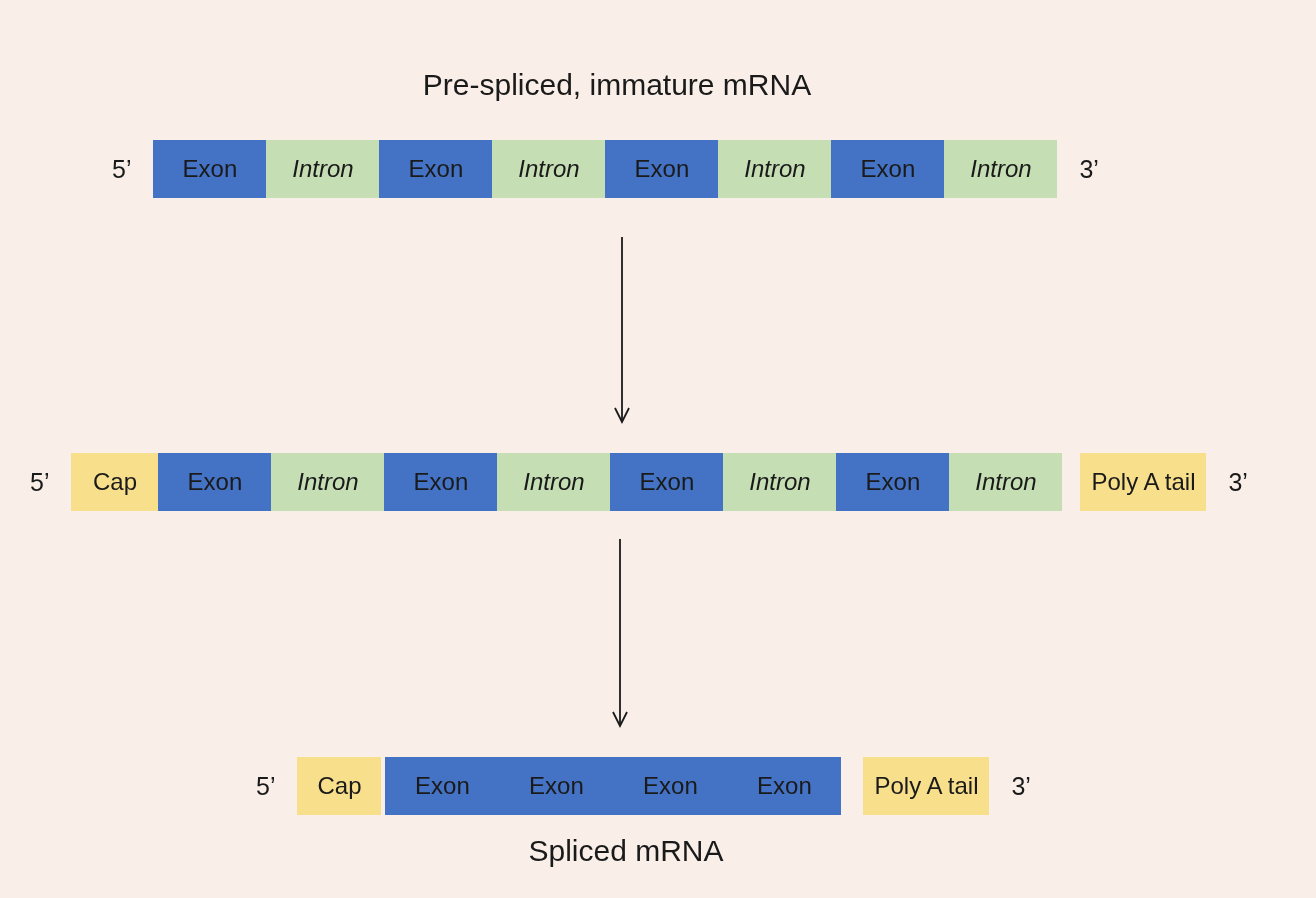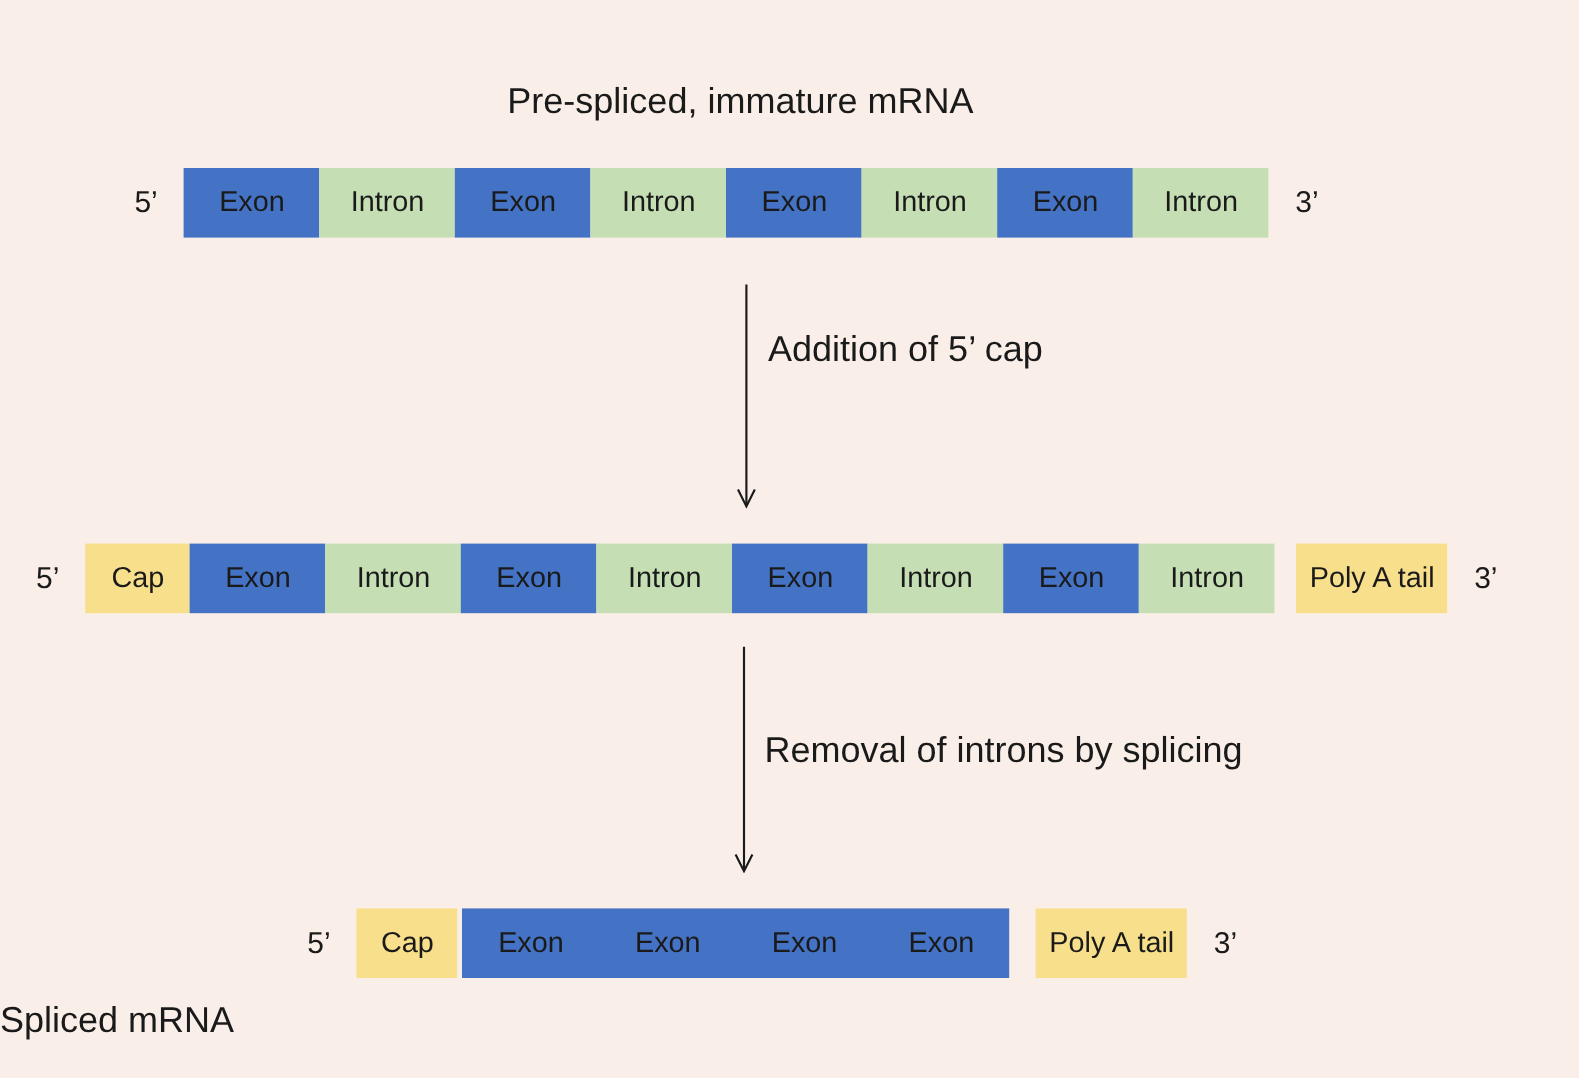--- a/index.html
+++ b/index.html
@@ -30,21 +30,21 @@
     width: 1234px;
     text-align: center;
     font-size: 30px;
     color: var(--text);
   }
   .caption {
     position: absolute;
     top: 834px;
     left: 0;
     width: 1252px;
-    text-align: left;
+    text-align: center;
     font-size: 30px;
     color: var(--text);
   }
   .bar-row {
     position: absolute;
     display: flex;
     align-items: center;
     height: 58px;
   }
   .row-top    { top: 140px; left: 112px; }
@@ -66,21 +66,21 @@
     width: 113px;
     height: 58px;
     display: flex;
     align-items: center;
     justify-content: center;
     font-size: 24px;
     color: var(--text);
     white-space: nowrap;
   }
   .seg.exon   { background: var(--exon); }
-  .seg.intron { background: var(--intron); }
+  .seg.intron { background: var(--intron); font-style: italic; }
   .seg.cap    { background: var(--cap); }
   .seg.cap-seg  { width: 87px; }
   .seg.poly-seg { width: 126px; margin-left: 18px; }
   .seg.cap-seg-sm { width: 84px; }
   .exon-block {
     width: 456px;
     height: 58px;
     margin: 0 4px;
     background: var(--exon);
     display: flex;
@@ -128,21 +128,20 @@
     </div>
     <span class="prime right">3’</span>
   </div>
 
   <svg class="arrow arrow-1" width="20" height="188" viewBox="0 0 20 188">
     <line x1="10" y1="1" x2="10" y2="185" stroke="#1A1A1A" stroke-width="1.8"></line>
     <polyline points="3,172 10,186 17,172" fill="none" stroke="#1A1A1A" stroke-width="1.8"></polyline>
   </svg>
 
   <div class="step-text step-1">
-    <div>Addition of 5’ cap</div>
   </div>
 
   <div class="bar-row row-middle">
     <span class="prime left">5’</span>
     <div class="bar">
       <div class="seg cap cap-seg">Cap</div>
       <div class="seg exon">Exon</div>
       <div class="seg intron">Intron</div>
       <div class="seg exon">Exon</div>
       <div class="seg intron">Intron</div>
@@ -153,23 +152,20 @@
       <div class="seg cap poly-seg">Poly A tail</div>
     </div>
     <span class="prime right">3’</span>
   </div>
 
   <svg class="arrow arrow-2" width="20" height="190" viewBox="0 0 20 190">
     <line x1="10" y1="1" x2="10" y2="187" stroke="#1A1A1A" stroke-width="1.8"></line>
     <polyline points="3,174 10,188 17,174" fill="none" stroke="#1A1A1A" stroke-width="1.8"></polyline>
   </svg>
 
-  <div class="step-text step-2">
-    <div>Removal of introns by splicing</div>
-  </div>
 
   <div class="bar-row row-bottom">
     <span class="prime left">5’</span>
     <div class="bar">
       <div class="seg cap cap-seg-sm">Cap</div>
       <div class="exon-block">
         <span>Exon</span>
         <span>Exon</span>
         <span>Exon</span>
         <span>Exon</span>

